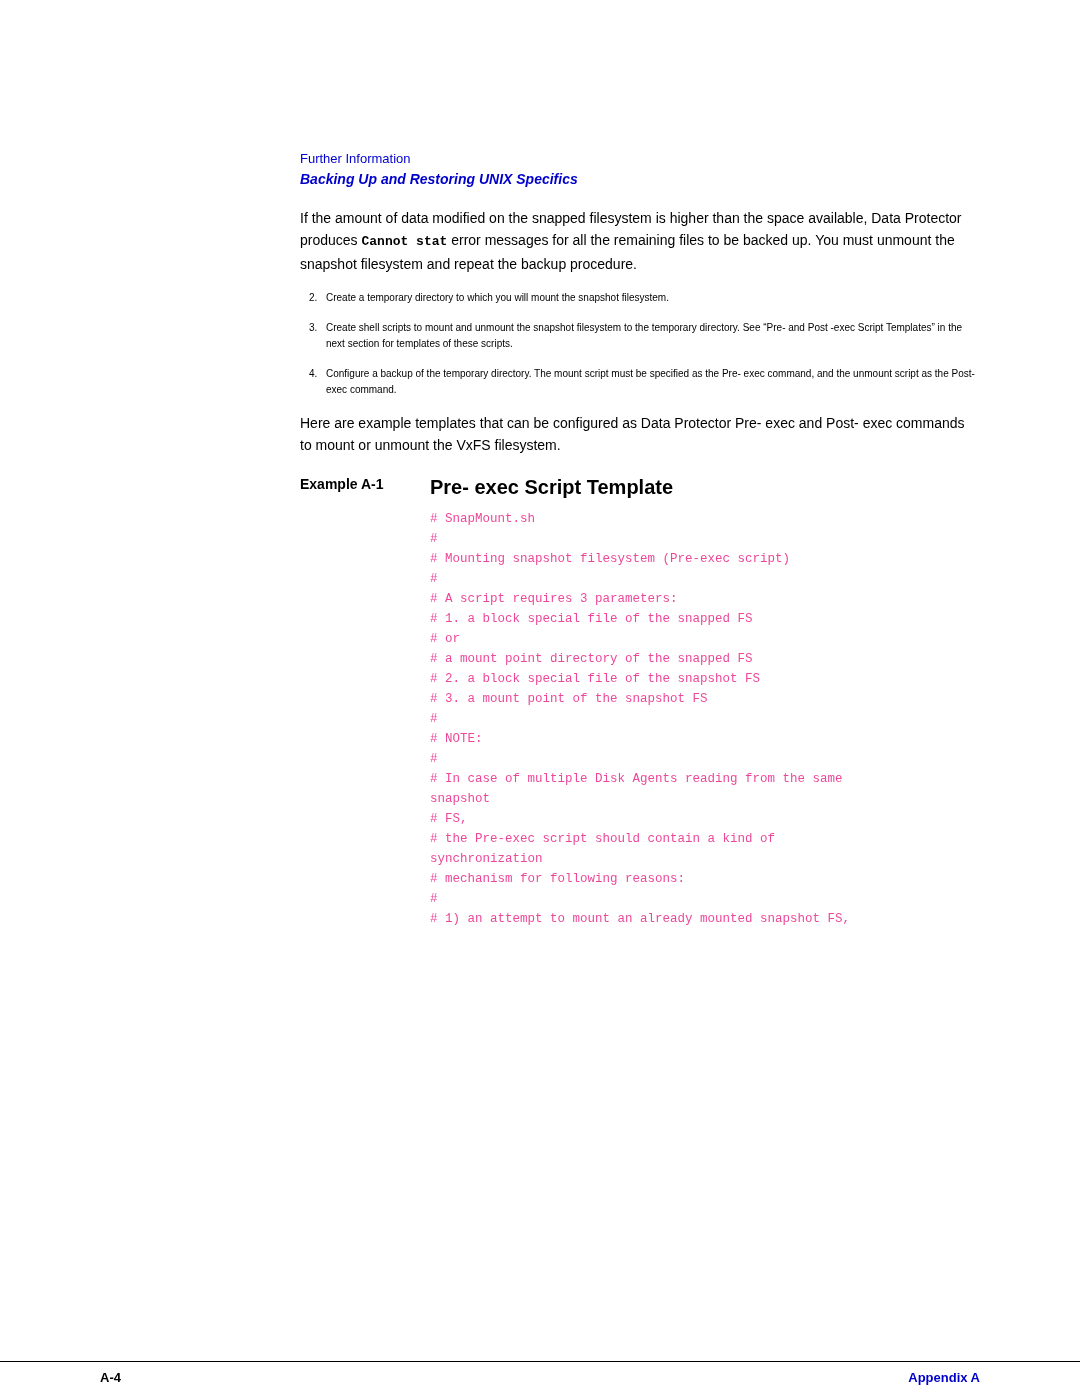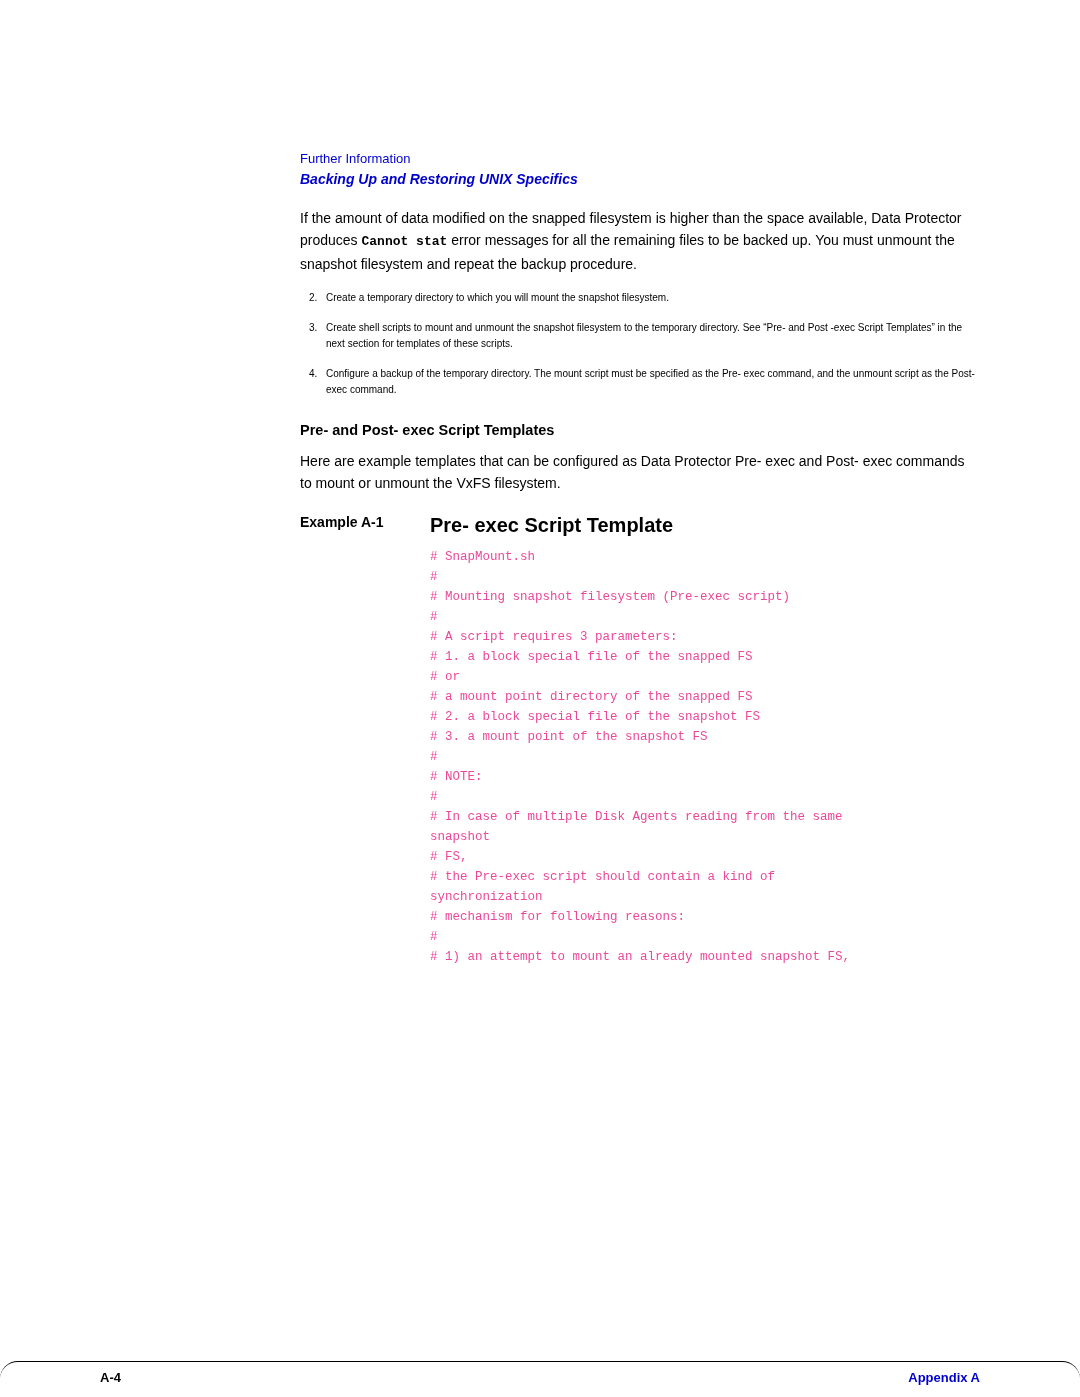--- a/index.html
+++ b/index.html
@@ -1,19 +1,18 @@
 <!DOCTYPE html>
 <html><head>
   <meta charset="utf-8">
   <style>
     * {
       margin: 0;
       padding: 0;
       box-sizing: border-box;
-      border-radius: 25px;
     }
 
     body {
       background: #ffffff;
       font-family: "Times New Roman", Times, serif;
       font-size: 15px;
       color: #000000;
       width: 1080px;
       min-height: 1397px;
       position: relative;
@@ -172,21 +171,20 @@
         <span>Create a temporary directory to which you will mount the snapshot filesystem.</span>
       </li>
       <li>
         <span>Create shell scripts to mount and unmount the snapshot filesystem to the temporary directory. See “Pre- and Post -exec Script Templates” in the next section for templates of these scripts.</span>
       </li>
       <li>
         <span>Configure a backup of the temporary directory. The mount script must be specified as the Pre- exec command, and the unmount script as the Post-exec command.</span>
       </li>
     </ol>
 
-    <div class="subsection-heading">Pre- and Post- exec Script Templates</div>
 
     <p class="body-text">Here are example templates that can be configured as Data Protector Pre- exec and Post- exec commands to mount or unmount the VxFS filesystem.</p>
 
     <div class="example-row">
       <div class="example-label">Example A-1</div>
       <div>
         <div class="example-title">Pre- exec Script Template</div>
         <pre class="code-block"># SnapMount.sh
 #
 # Mounting snapshot filesystem (Pre-exec script)

